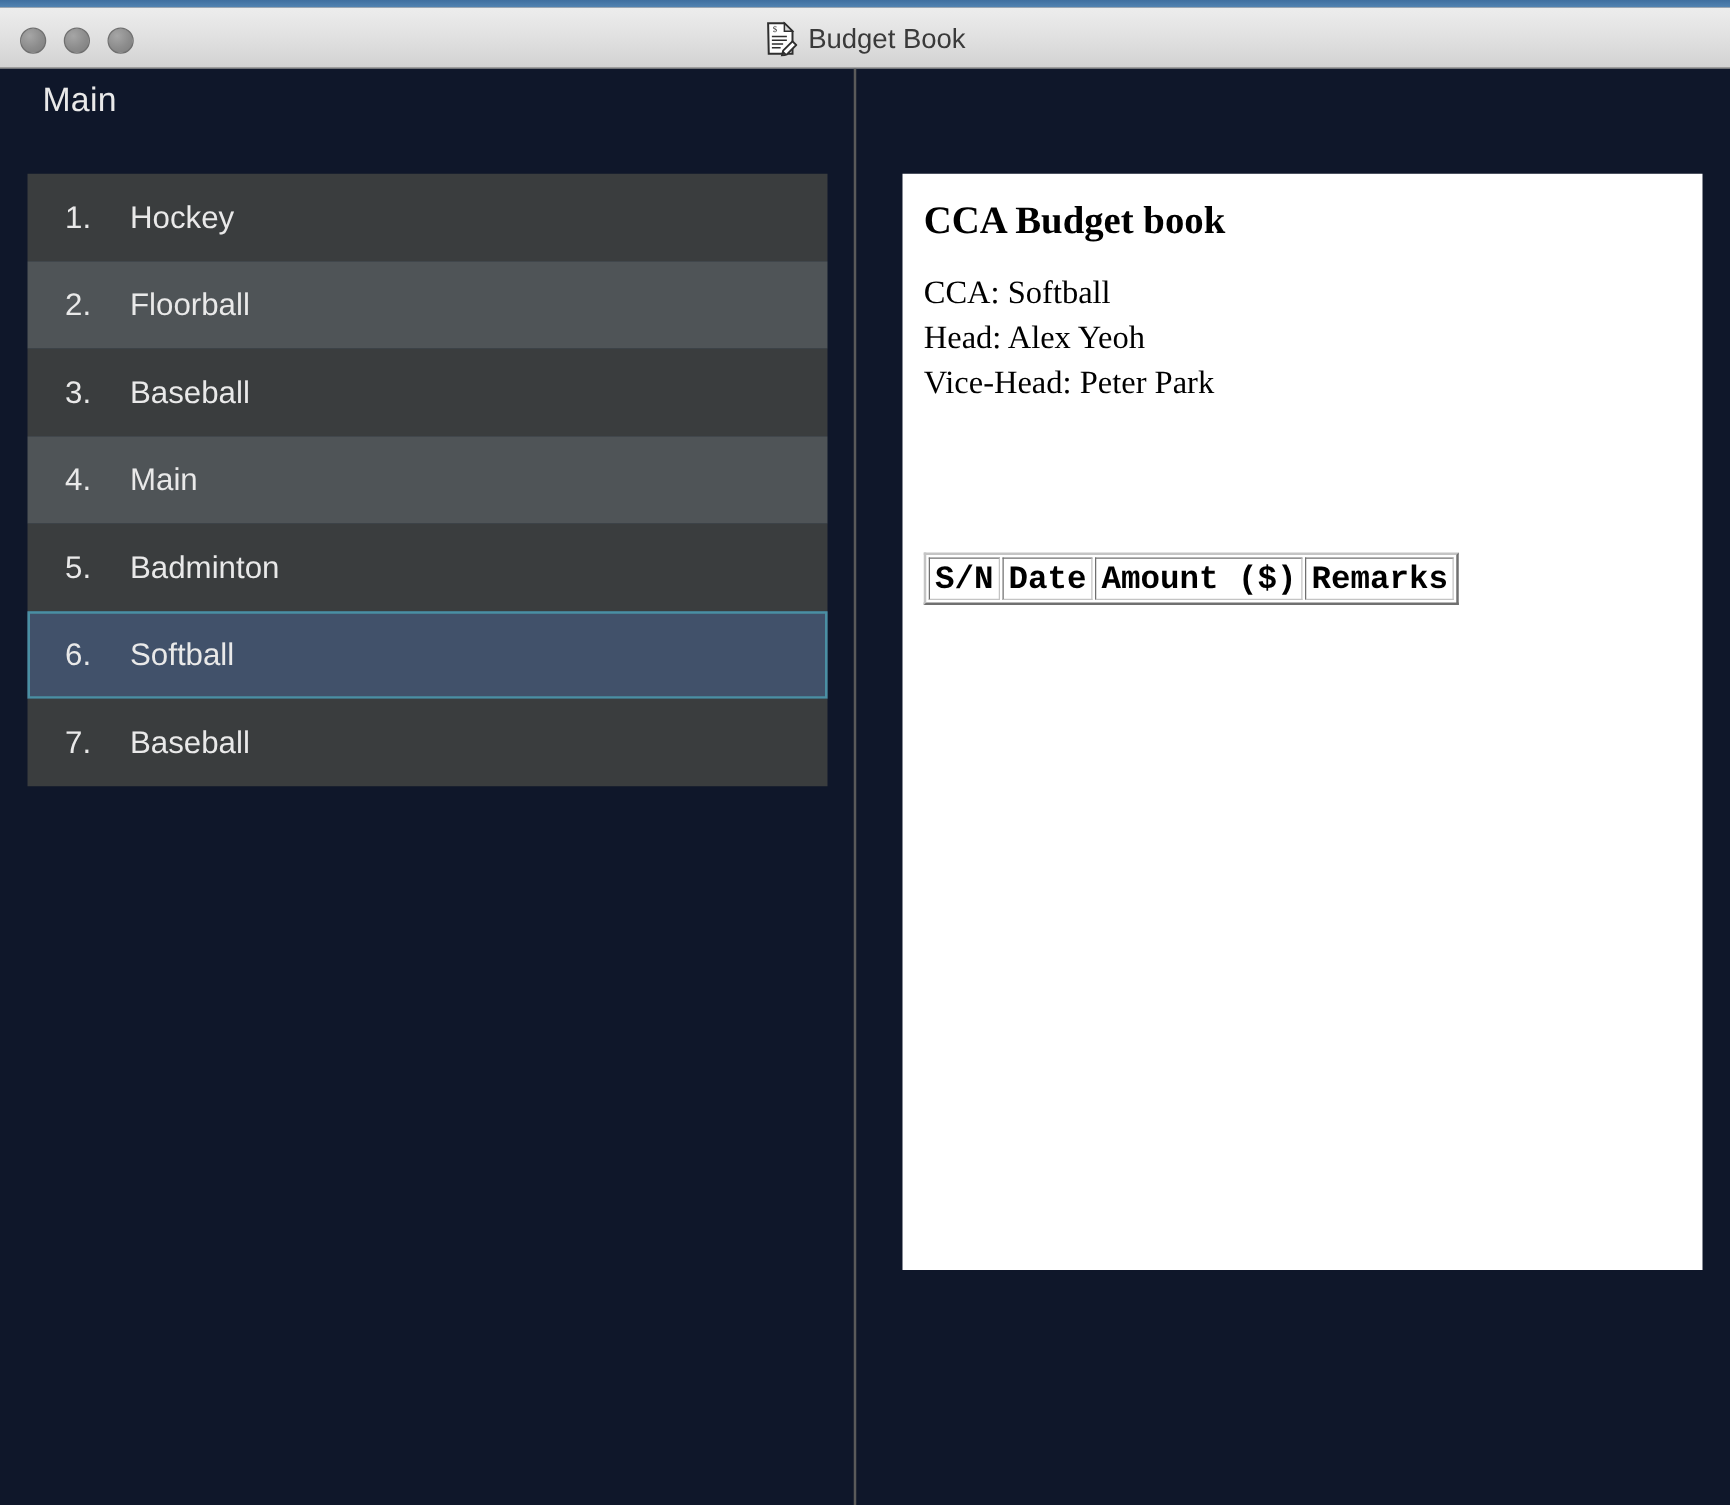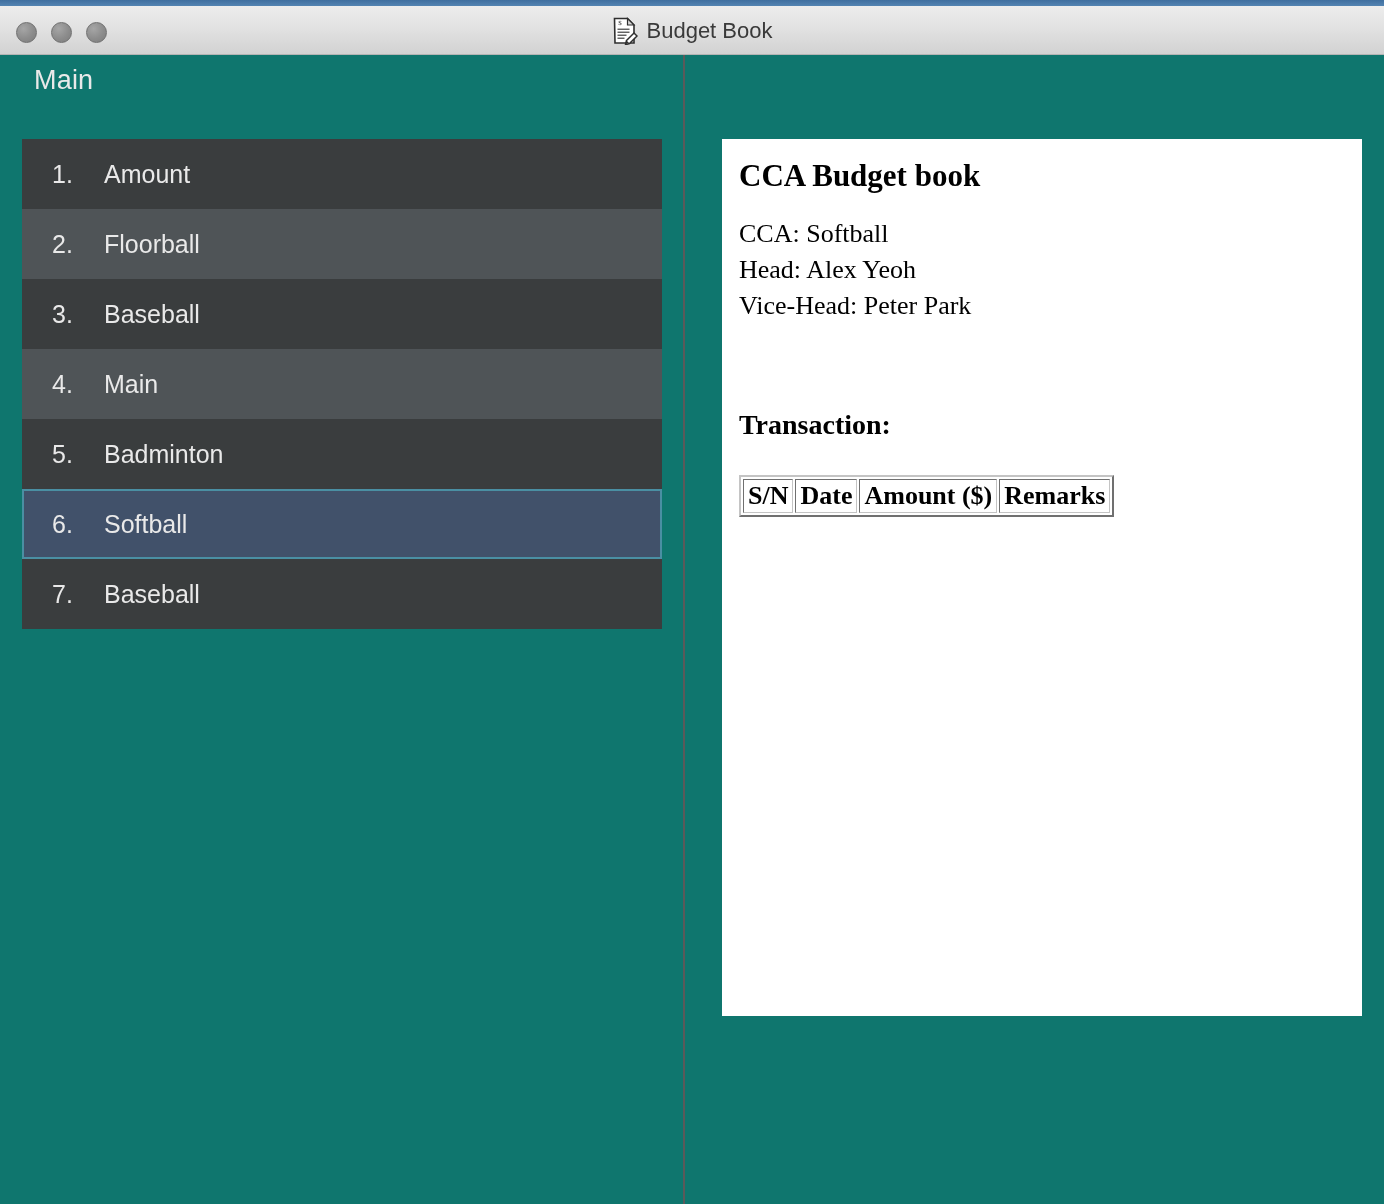--- a/index.html
+++ b/index.html
@@ -74,21 +74,21 @@
     color: #3a3a3a;
     font-family: "Liberation Sans", sans-serif;
   }
 
   
   .content {
     position: absolute;
     top: 55px; left: 0;
     width: 1384px;
     height: 1149px;
-    background: #0f766e;
+    background: #0f172a;
   }
   .pane-divider {
     position: absolute;
     left: 683px;
     top: 0;
     width: 2px;
     height: 1149px;
     background: #5a5a5a;
   }
 
@@ -170,21 +170,21 @@
     border-collapse: separate;
     border-spacing: 2px;
     border: 2px outset #c4c4c4;
     margin-top: 34px;
     background: #ffffff;
   }
   .txn-table th {
     border: 1px inset #c4c4c4;
     font-size: 26px;
     font-weight: bold;
-    font-family: Liberation Serif, serif;
+    font-family: Liberation Mono, monospace;
     text-align: left;
     padding: 1px 4px;
     white-space: nowrap;
   }
 </style>
 </head>
 <body>
 
 <div class="window">
 
@@ -217,21 +217,21 @@
   <div class="content">
 
     <div class="pane-divider"></div>
 
     <div class="section-header">Main</div>
 
     <div class="cca-list">
 
       <div class="cca-row odd">
         <span class="row-index">1.</span>
-        <span class="row-label">Amount</span>
+        <span class="row-label">Hockey</span>
       </div>
 
       <div class="cca-row even">
         <span class="row-index">2.</span>
         <span class="row-label">Floorball</span>
       </div>
 
       <div class="cca-row odd">
         <span class="row-index">3.</span>
         <span class="row-label">Baseball</span>
@@ -265,21 +265,20 @@
 
         <div class="doc-block">CCA: Softball</div>
         <div class="doc-block">Head: Alex Yeoh</div>
         <div class="doc-block">Vice-Head: Peter Park</div>
 
         <div class="doc-gap-sm"></div>
 
 
         <div class="doc-gap-lg"></div>
 
-        <div class="doc-h2">Transaction:</div>
 
         <table class="txn-table">
           <thead>
             <tr>
               <th>S/N</th>
               <th>Date</th>
               <th>Amount ($)</th>
               <th>Remarks</th>
             </tr>
           </thead>

